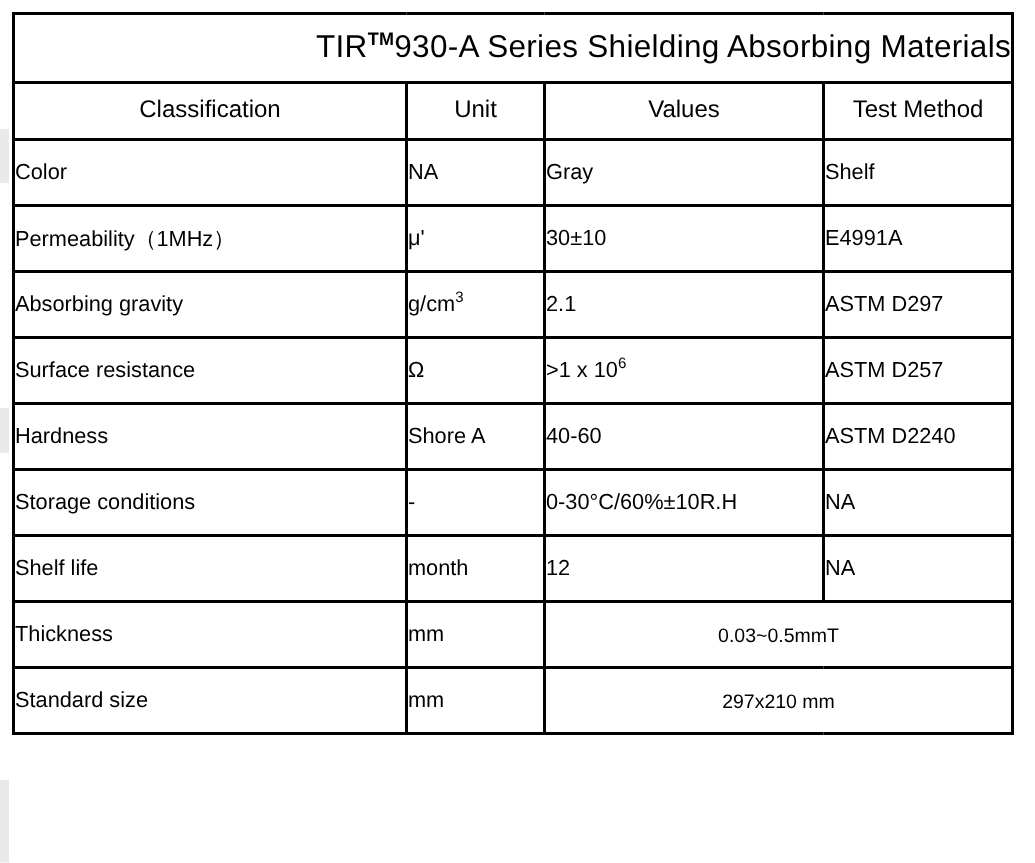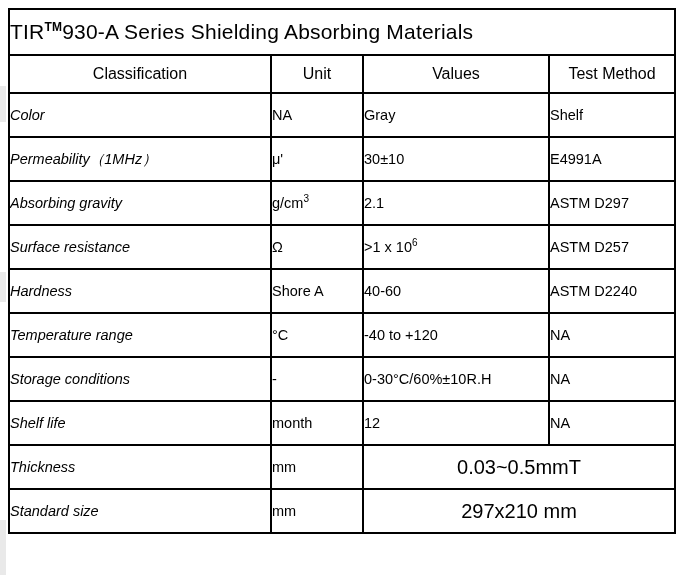--- a/index.html
+++ b/index.html
@@ -48,21 +48,21 @@
     background: #ffffff;
   }
   
   col.c1 { width: 262px; }
   col.c2 { width: 92px; }
   col.c3 { width: 186px; }
   col.c4 { width: 126px; }
 
   .title-cell {
     height: 44px;
-    text-align: left;
+    text-align: right;
     font-size: 21px;
     font-weight: bold;
     letter-spacing: 0.2px;
     margin-left: 13px;
   }
   .title-cell sup {
     font-size: 12px;
     font-weight: bold;
     vertical-align: super;
     line-height: 0;
@@ -72,34 +72,33 @@
     text-align: center;
     font-size: 16px;
     font-weight: bold;
     border-radius: 16px;
   }
   .row-label {
     height: 42px;
     text-align: left;
     padding-left: 8px;
     font-size: 14.5px;
-    font-style: italic;
   }
   .cell-center {
     text-align: left;
     font-size: 14.5px;
   }
   .cell-center sup {
     font-size: 10px;
     vertical-align: super;
     line-height: 0;
   }
   .cell-wide {
     text-align: center;
-    font-size: 20px;
+    font-size: 13px;
   }
 </style>
 </head>
 <body>
 
 <div id="page">
 
   <div class="edge-mark m1"></div>
   <div class="edge-mark m2"></div>
   <div class="edge-mark m3"></div>
@@ -151,26 +150,20 @@
         <td class="cell-center">ASTM D257</td>
       </tr>
 
       <tr>
         <td class="row-label">Hardness</td>
         <td class="cell-center">Shore A</td>
         <td class="cell-center">40-60</td>
         <td class="cell-center">ASTM D2240</td>
       </tr>
 
-      <tr>
-        <td class="row-label">Temperature range</td>
-        <td class="cell-center">°C</td>
-        <td class="cell-center">-40 to +120</td>
-        <td class="cell-center">NA</td>
-      </tr>
 
       <tr>
         <td class="row-label">Storage conditions</td>
         <td class="cell-center">-</td>
         <td class="cell-center">0-30°C/60%±10R.H</td>
         <td class="cell-center">NA</td>
       </tr>
 
       <tr>
         <td class="row-label">Shelf life</td>

